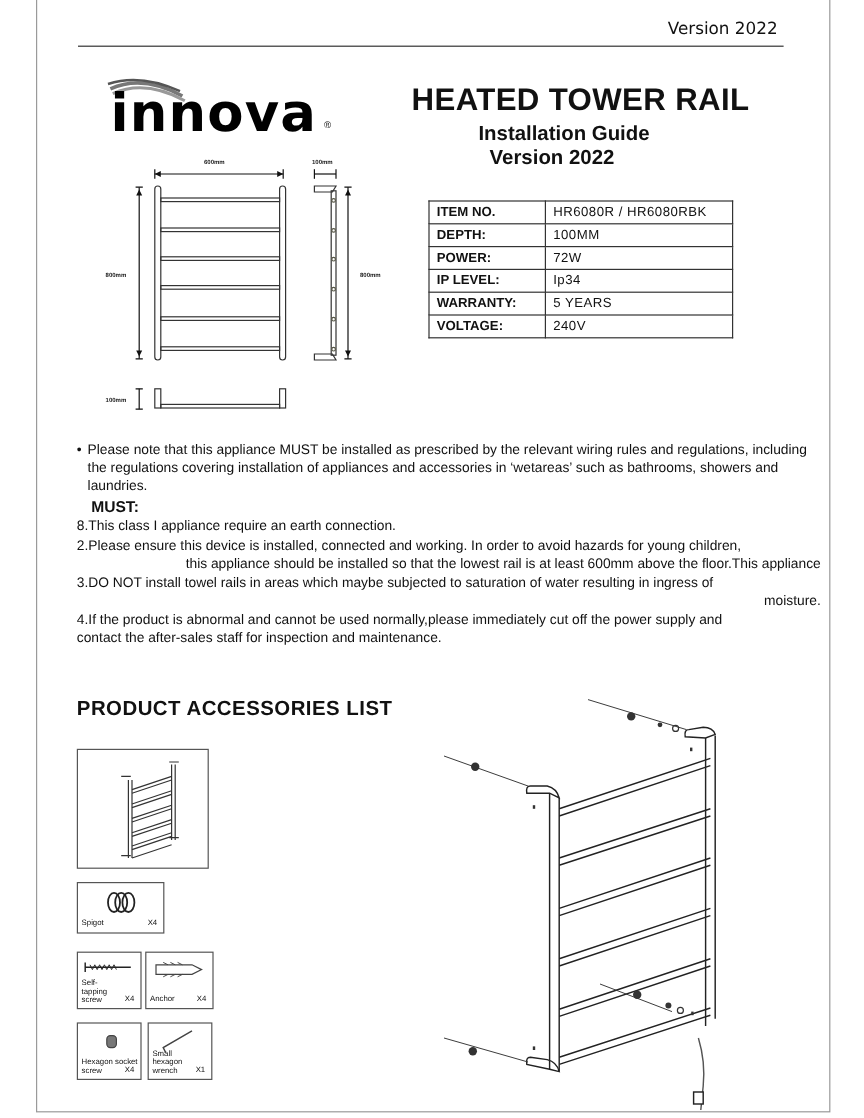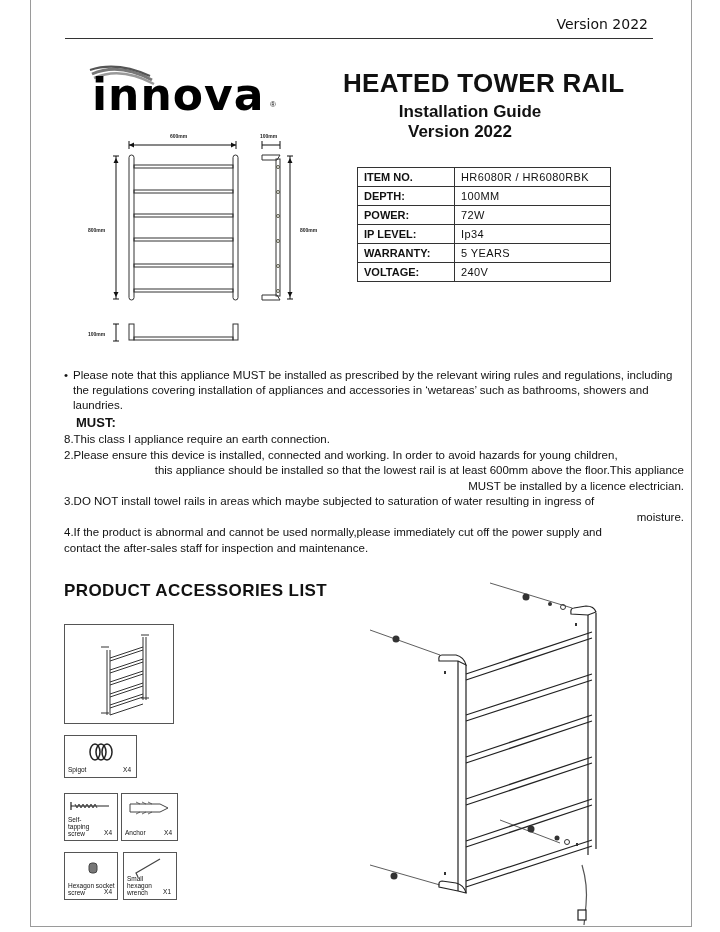--- a/index.html
+++ b/index.html
@@ -147,21 +147,20 @@
 <div class="notice">
   <span class="bullet">•</span>
   <div class="txt">Please note that this appliance MUST be installed as prescribed by the relevant wiring rules and regulations, including the regulations covering installation of appliances and accessories in ‘wetareas’ such as bathrooms, showers and laundries.</div>
 </div>
 
 <div class="note-title">MUST:</div>
 <div class="notes">
   <div class="item">8.This class I appliance require an earth connection.</div>
   <div class="item">2.Please ensure this device is installed, connected and working. In order to avoid hazards for young children,</div>
   <div class="cont">this appliance should be installed so that the lowest rail is at least 600mm above the floor.This appliance</div>
-  <div class="cont">MUST be installed by a licence electrician.</div>
   <div class="item">3.DO NOT install towel rails in areas which maybe subjected to saturation of water resulting in ingress of</div>
   <div class="cont">moisture.</div>
   <div class="item">4.If the product is abnormal and cannot be used normally,please immediately cut off the power supply and</div>
   <div class="item">contact the after-sales staff for inspection and maintenance.</div>
 </div>
 
 <div class="acc-title">PRODUCT ACCESSORIES LIST</div>
 
 <div class="box" style="left:64px;top:624px;width:110px;height:100px">
   <svg width="110" height="100" style="left:0;top:0">

